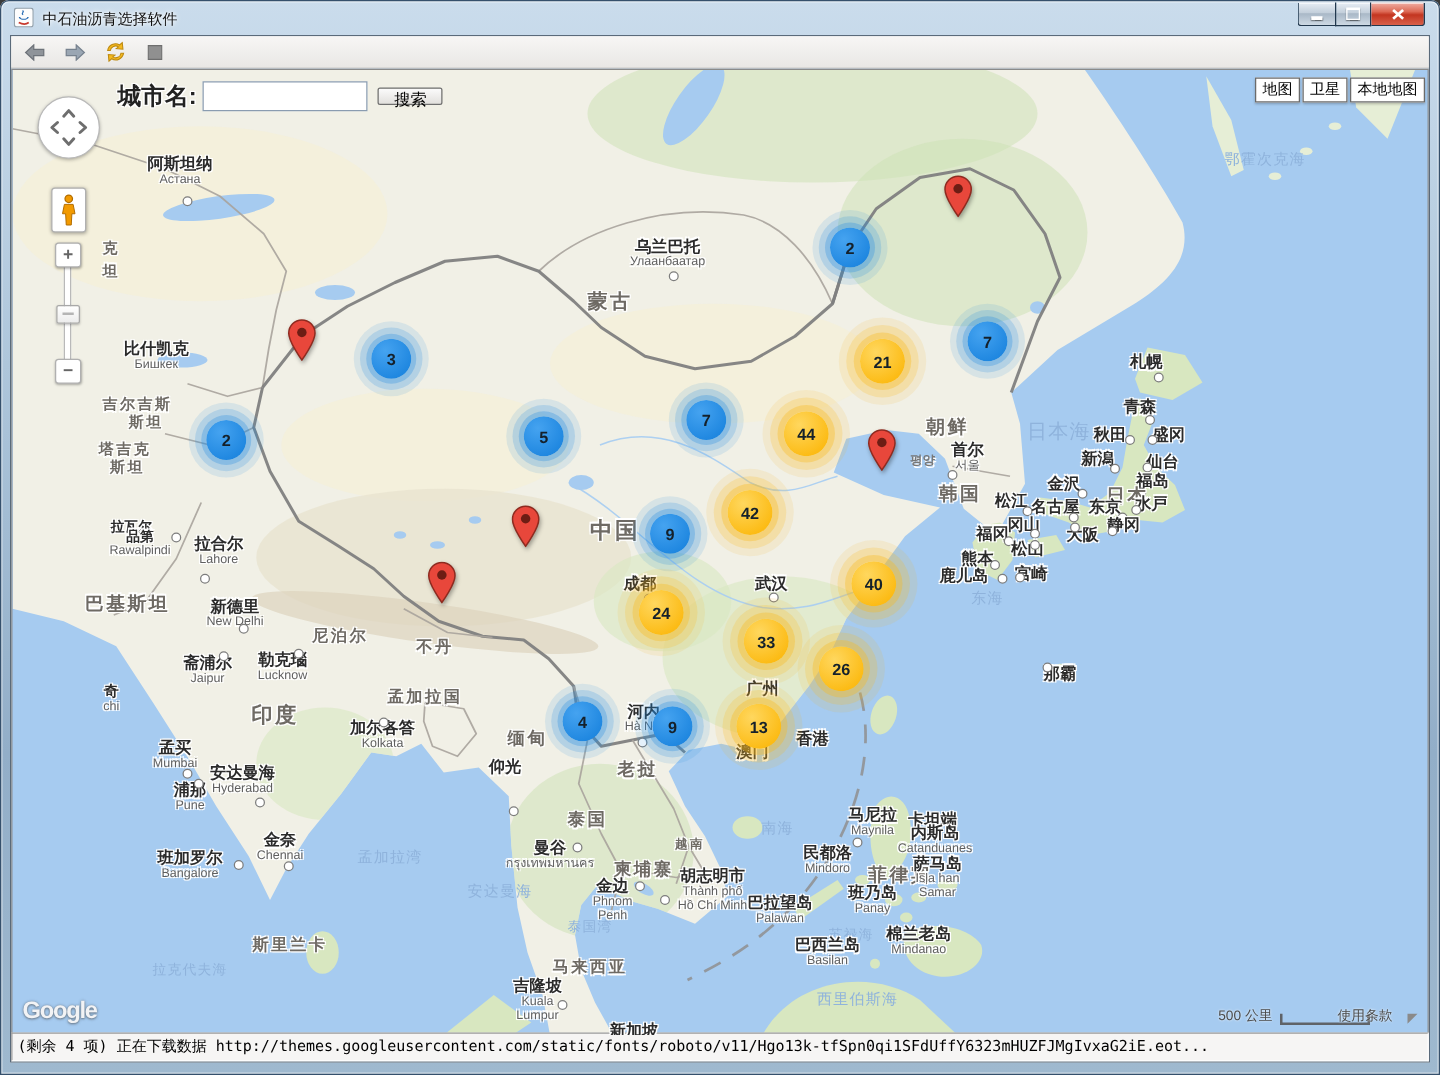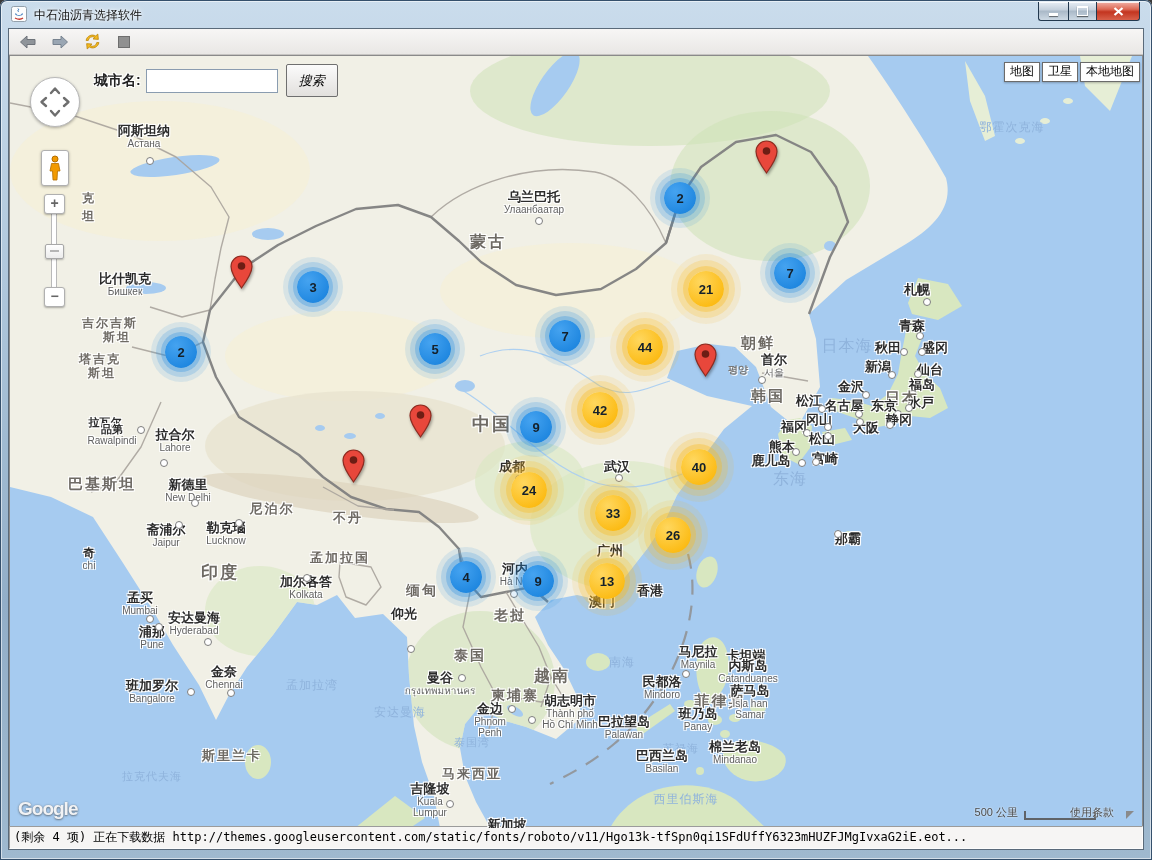--- a/index.html
+++ b/index.html
@@ -53,24 +53,24 @@
   
   .cluster{position:absolute;transform:translate(-50%,-50%);border-radius:50%;display:flex;align-items:center;justify-content:center;
     font-weight:bold;font-size:13px;color:#15212b;z-index:5;}
   .cluster.blue{width:32px;height:32px;background:radial-gradient(circle at 35% 30%,#45a3f0,var(--cblue) 75%);
     box-shadow:0 0 0 4px rgba(35,138,226,.30),0 0 0 9px rgba(35,138,226,.20),0 0 0 14px rgba(35,138,226,.12);}
   .cluster.yellow{width:36px;height:36px;background:radial-gradient(circle at 35% 30%,#ffd75e,var(--cyellow) 75%);
     box-shadow:0 0 0 5px rgba(250,185,30,.35),0 0 0 11px rgba(250,185,30,.22),0 0 0 17px rgba(250,185,30,.12);}
   .pin{position:absolute;z-index:6;filter:drop-shadow(1px 2px 1.5px rgba(0,0,0,.35));}
   
   .searchbar{position:absolute;left:84px;top:8px;z-index:10;display:flex;align-items:center;}
-  .search-label{font-size:14px;font-weight:bold;color:#222;text-shadow:1px 1px 0 #fff,-1px -1px 0 #fff,1px -1px 0 #fff,-1px 1px 0 #fff;}
+  .search-label{font-size:19px;font-weight:bold;color:#222;text-shadow:1px 1px 0 #fff,-1px -1px 0 #fff,1px -1px 0 #fff,-1px 1px 0 #fff;}
   .search-input{width:124px;height:22px;border:1px solid #8a9cb0;background:#fff;margin-left:5px;font-size:13px;padding:0 3px;}
-  .search-btn{margin-left:8px;height:33px;padding:0 12px;font-size:13px;font-family:"Liberation Sans",sans-serif;
-    background:linear-gradient(#fbfbfb,#e2e0dd);border:1px solid #6f6f6f;border-radius:2px;color:#000;font-style:italic;}
+  .search-btn{margin-left:8px;height:14px;padding:0 12px;font-size:13px;font-family:"Liberation Sans",sans-serif;
+    background:linear-gradient(#fbfbfb,#e2e0dd);border:1px solid #6f6f6f;border-radius:2px;color:#000;}
   
   .maptypes{position:absolute;top:6px;right:2px;z-index:10;display:flex;gap:2px;}
   .mtbtn{background:#fff;border:1px solid #6b6b6b;font-size:12px;color:#000;padding:1px 5px;height:16px;line-height:15px;
     box-shadow:0 1px 2px rgba(0,0,0,.25);}
   
   .panctl{position:absolute;left:20px;top:21px;width:48px;height:48px;border-radius:50%;background:#fff;z-index:10;
     border:1px solid #b9b9b9;box-shadow:0 1px 3px rgba(0,0,0,.3);}
   .pegman{position:absolute;left:31px;top:94px;width:26px;height:34px;background:#fff;border:1px solid #b0b0b0;border-radius:3px;
     z-index:10;box-shadow:0 1px 3px rgba(0,0,0,.3);display:flex;align-items:center;justify-content:center;}
   .zbtn{position:absolute;left:34px;width:19px;height:18px;background:#fff;border:1px solid #b0b0b0;border-radius:3px;z-index:10;
@@ -357,21 +357,21 @@
           </div>
           <div class="citydot" style="left: 786px; top: 396px;"></div>
           <div class="lbl lbl-city" style="left: 761px; top: 405px;">
             <div class="zh">鹿儿岛</div>
           </div>
           <div class="citydot" style="left: 792px; top: 407px;"></div>
           <div class="lbl lbl-city" style="left: 815px; top: 403px;">
             <div class="zh">宫崎</div>
           </div>
           <div class="citydot" style="left: 806px; top: 406px;"></div>
-          <div class="lbl lbl-sea" style="left: 780px; top: 423px; font-size: 16px;">
+          <div class="lbl lbl-sea" style="left: 780px; top: 423px; font-size: 12px;">
             <div class="zh">东海</div>
           </div>
           <div class="lbl lbl-city" style="left: 838px; top: 483px;">
             <div class="zh">那霸</div>
           </div>
           <div class="citydot" style="left: 828px; top: 478px;"></div>
           <div class="lbl lbl-country" style="left: 482px; top: 369px; font-size: 18px;">
             <div class="zh">中国</div>
           </div>
           <div class="lbl lbl-city" style="left: 502px; top: 411px;">
@@ -407,21 +407,21 @@
           </div>
           <div class="citydot" style="left: 401px; top: 593px;"></div>
           <div class="lbl lbl-country" style="left: 460px; top: 600px; font-size: 14px;">
             <div class="zh">泰国</div>
           </div>
           <div class="lbl lbl-city" style="left: 430px; top: 628px;">
             <div class="zh">曼谷</div>
             <div class="sub">กรุงเทพมหานคร</div>
           </div>
           <div class="citydot" style="left: 452px; top: 622px;"></div>
-          <div class="lbl lbl-country" style="left: 542px; top: 620px; font-size: 16px;">
+          <div class="lbl lbl-country" style="left: 542px; top: 620px; font-size: 10px;">
             <div class="zh">越南</div>
           </div>
           <div class="lbl lbl-country" style="left: 505px; top: 640px; font-size: 14px;">
             <div class="zh">柬埔寨</div>
           </div>
           <div class="lbl lbl-city" style="left: 480px; top: 664px;">
             <div class="zh">金边</div>
             <div class="sub">Phnom</div>
             <div class="sub">Penh</div>
           </div>

